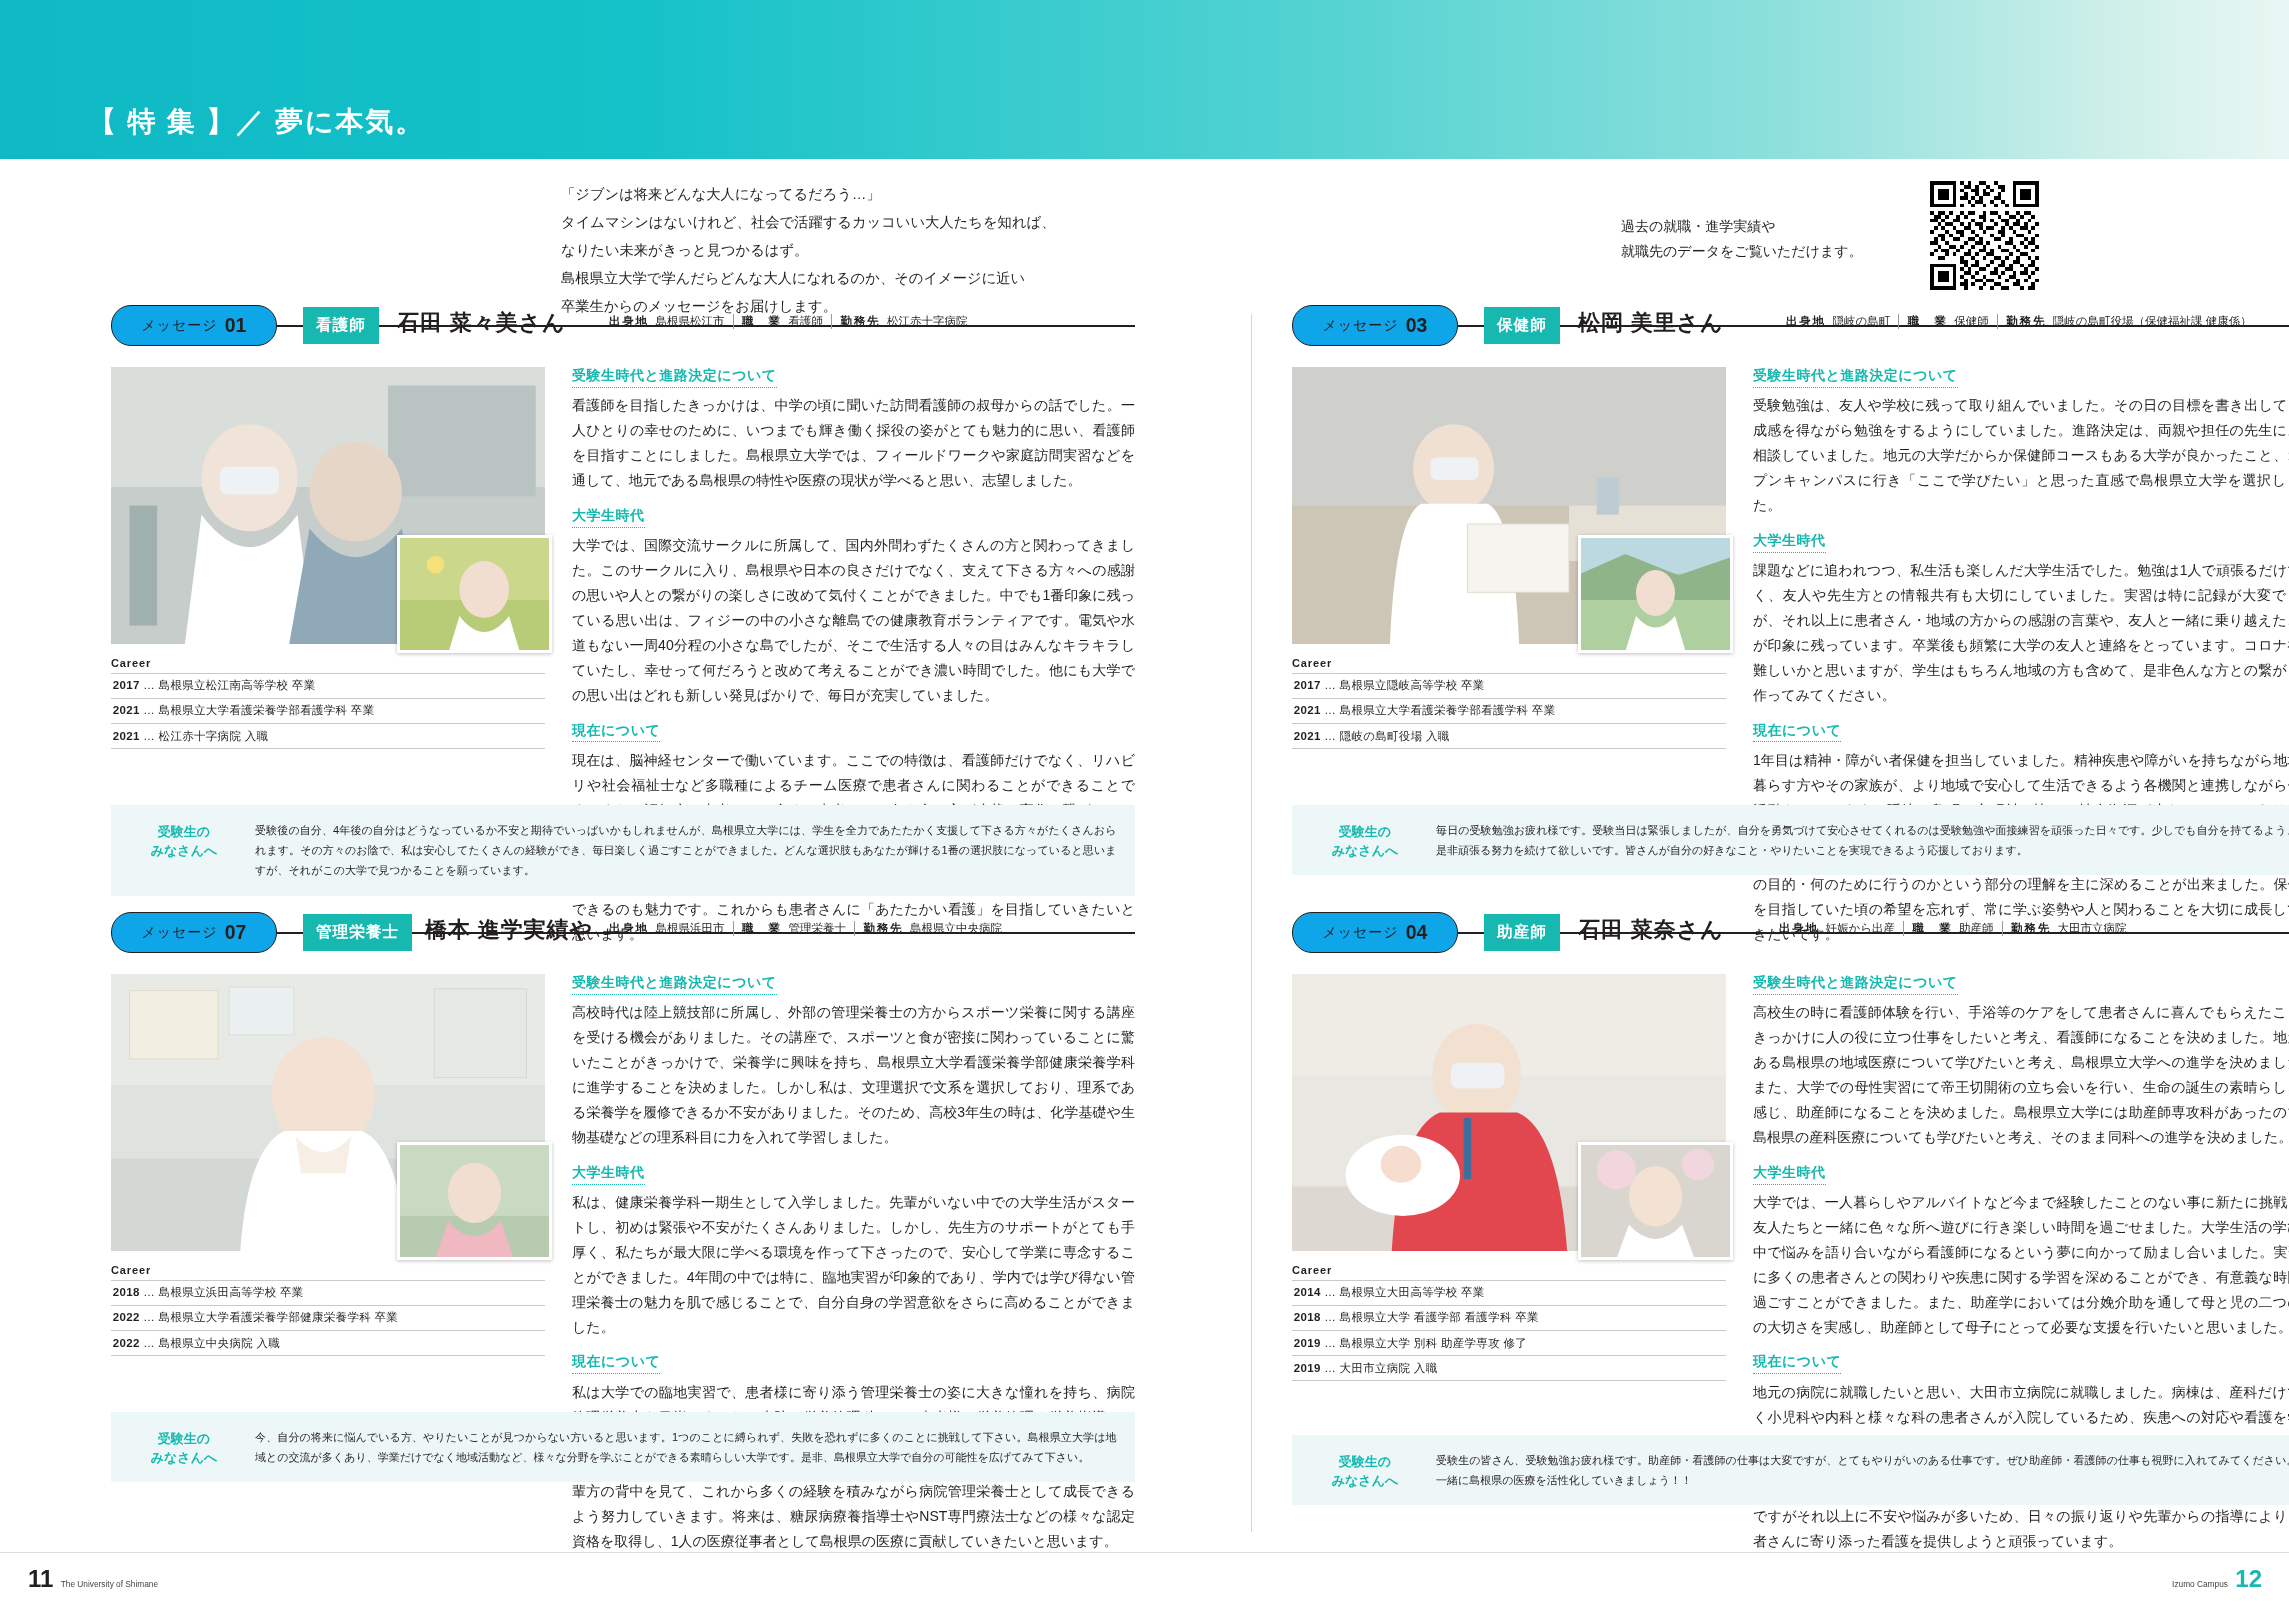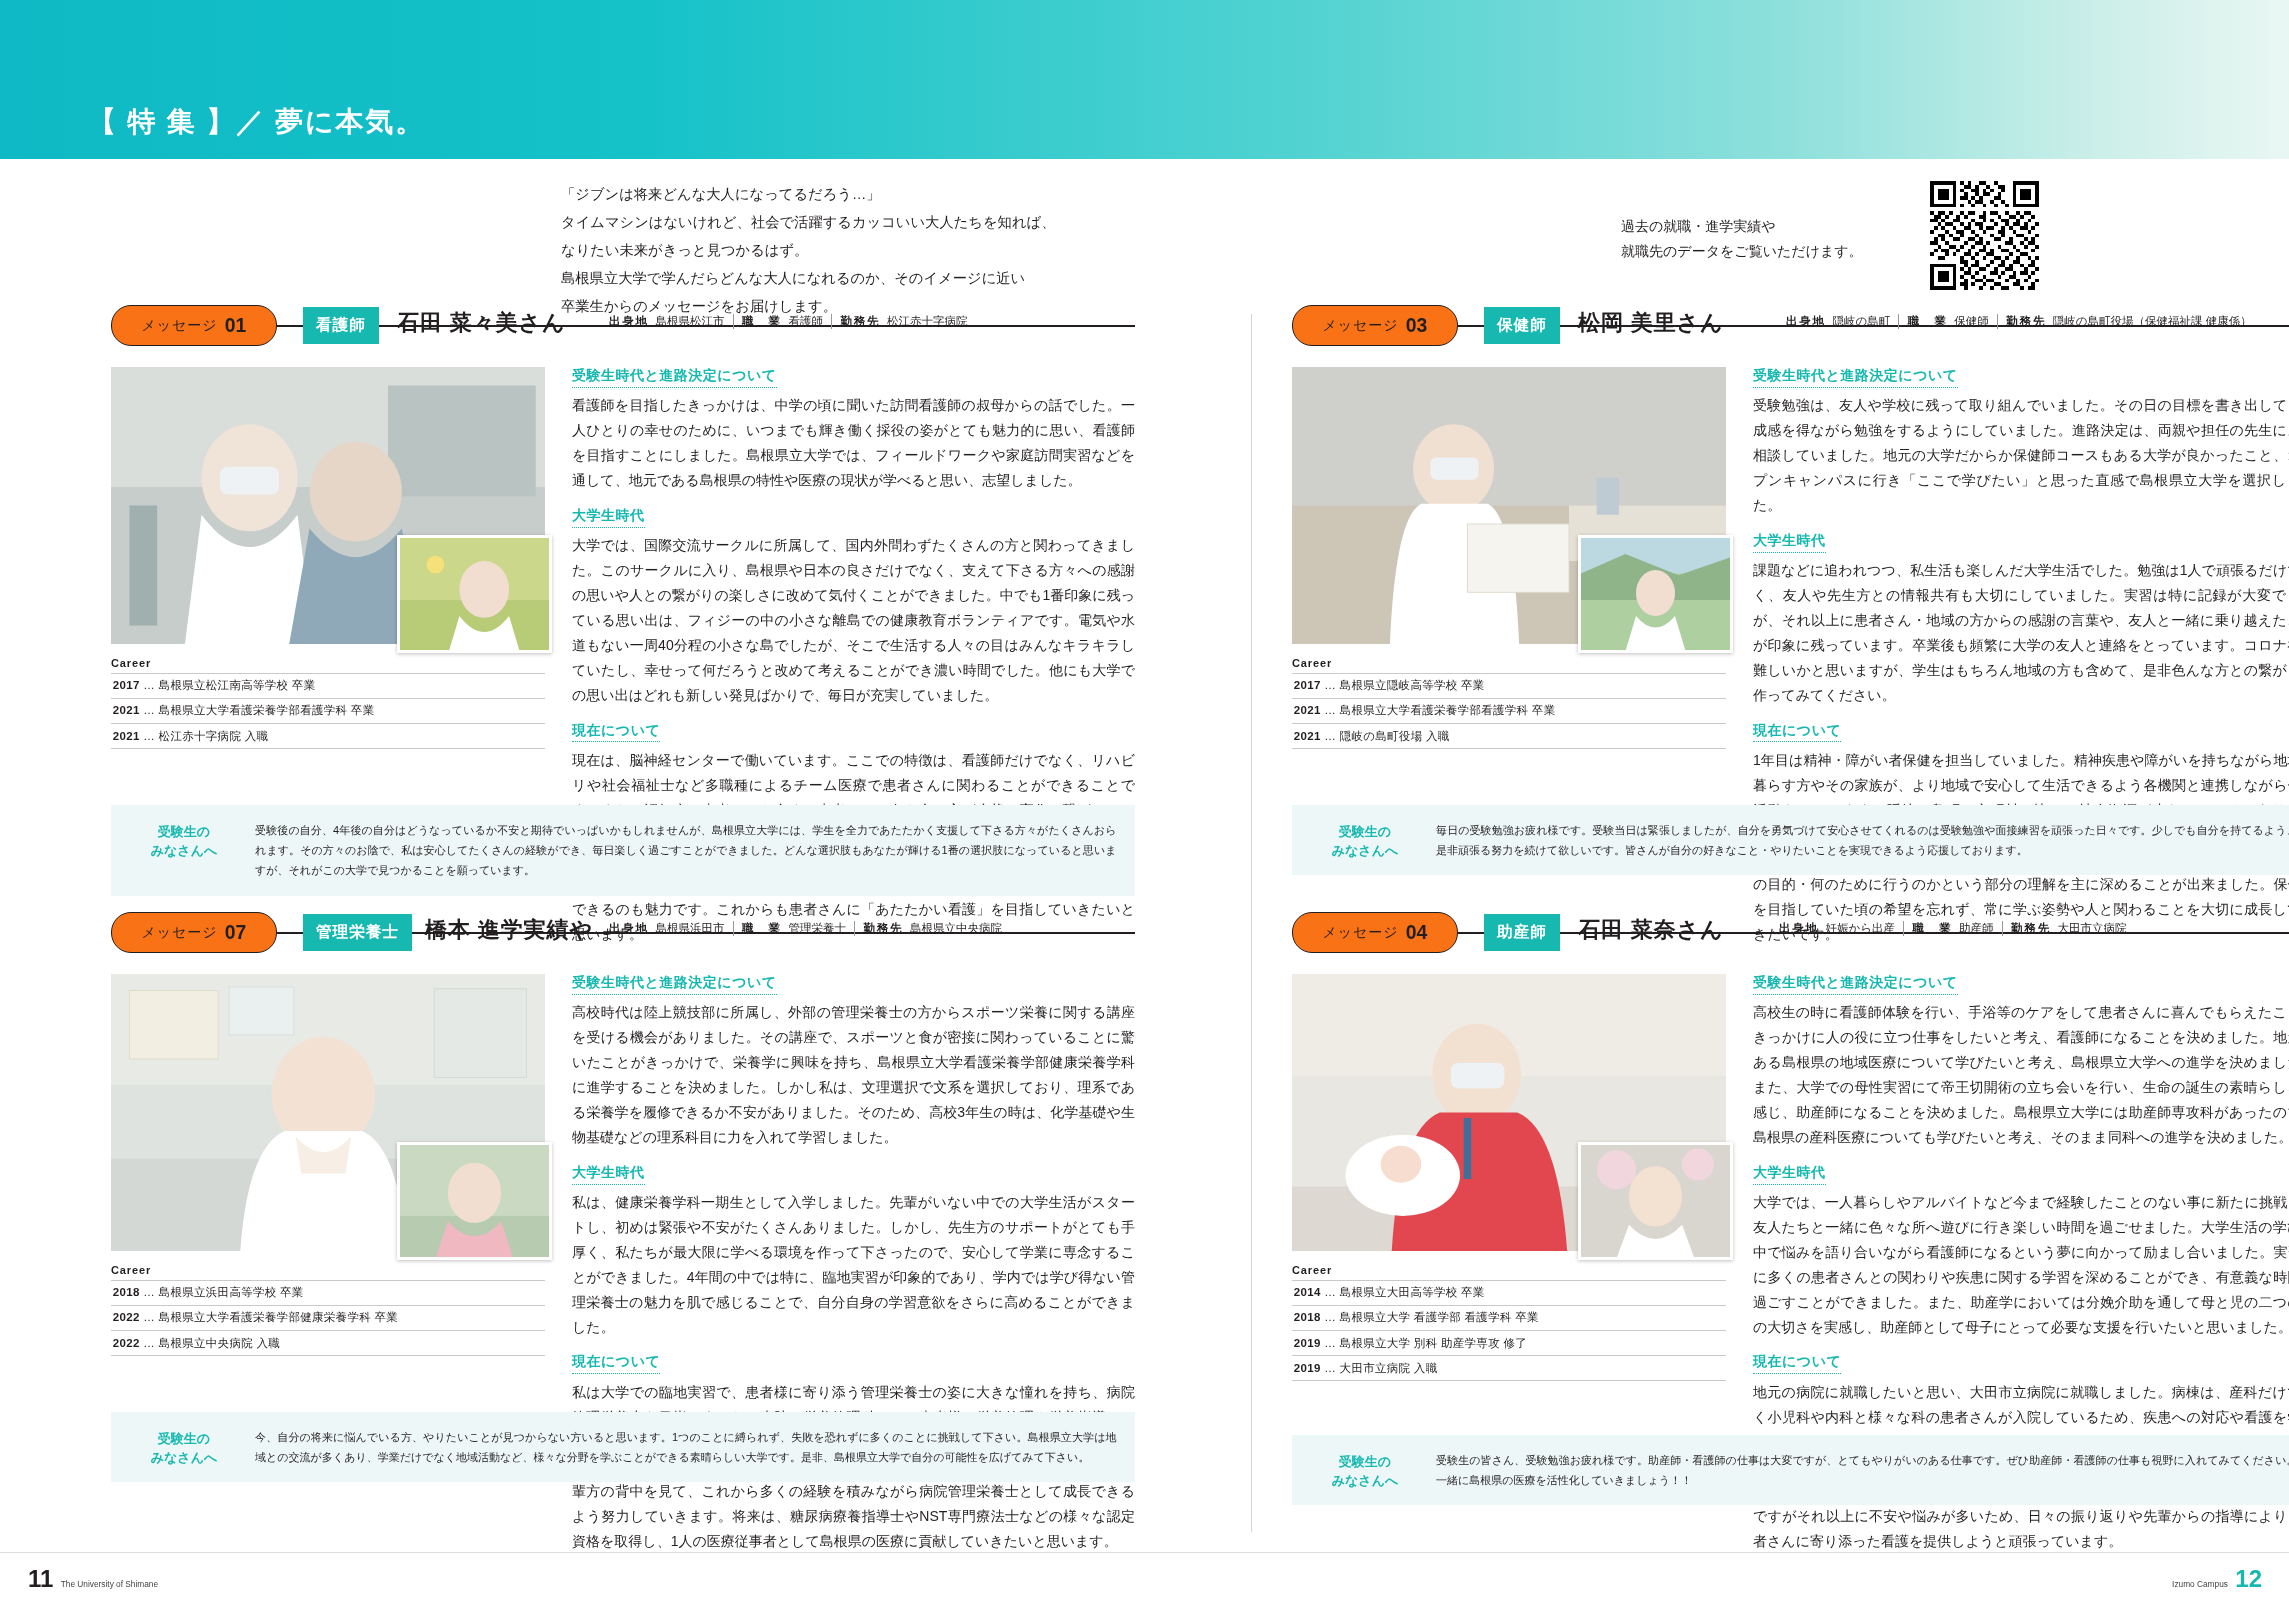--- a/index.html
+++ b/index.html
@@ -59,21 +59,21 @@
   .card { position:absolute; }
   .card.c1 { left:111px;  top:325px;  width:1024px; }
   .card.c2 { left:111px;  top:932px; width:1024px; }
   .card.c3 { left:1292px; top:325px;  width:1024px; }
   .card.c4 { left:1292px; top:932px; width:1024px; }
   .card .rule-top {
     position:absolute; left:0; top:0; width:100%; height:1.8px; background:#231f20;
   }
   .msg-badge {
     position:absolute; left:0; top:-20px; width:166px; height:41px;
-    border:1.5px solid #231f20; border-radius:20px; background:#f97316;
+    border:1.5px solid #231f20; border-radius:20px; background:#0ea5e9;
     display:flex; align-items:center; justify-content:center; gap:7.4px;
     font-size:14px; letter-spacing:0.9px;
   }
   .msg-badge .num { font-size:19.4px; font-weight:700; letter-spacing:0; }
   .job-tag {
     position:absolute; left:192px; top:-18.5px; height:37px; padding:0 13px;
     background:#16b8b0; color:#fff; font-size:15.7px; font-weight:700;
     display:flex; align-items:center; letter-spacing:0.9px;
   }
   .person-name {

